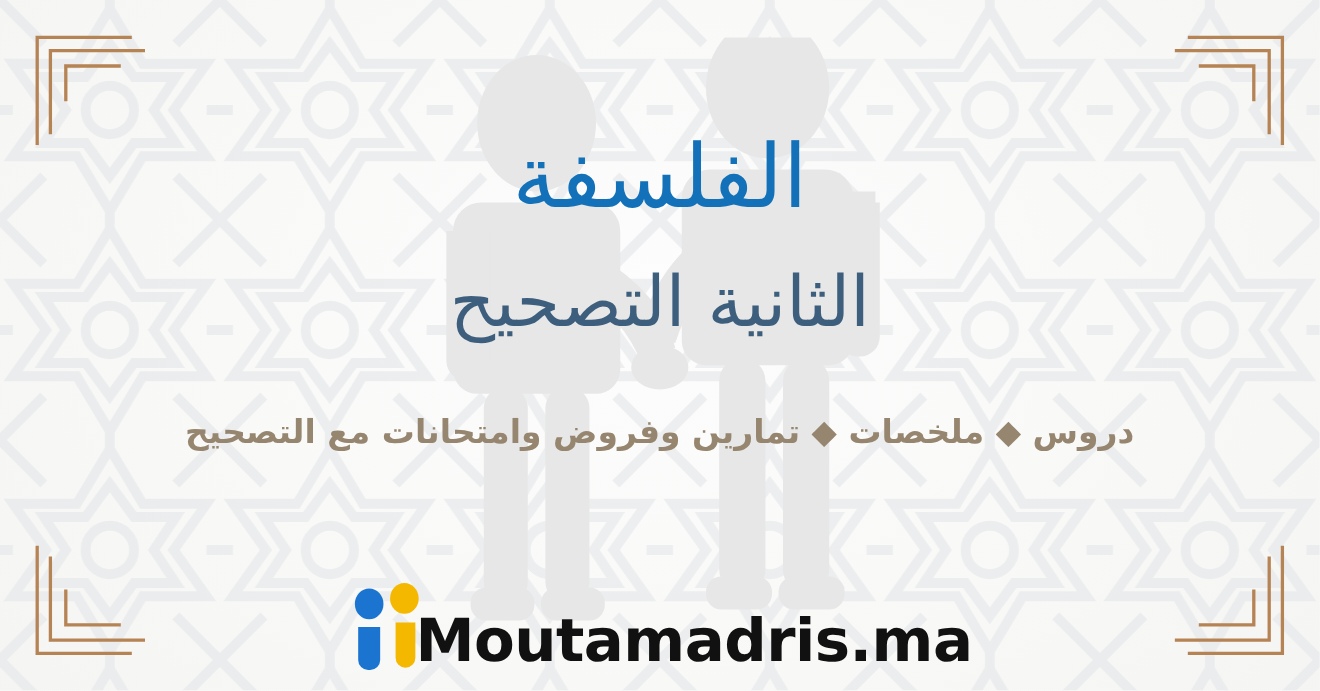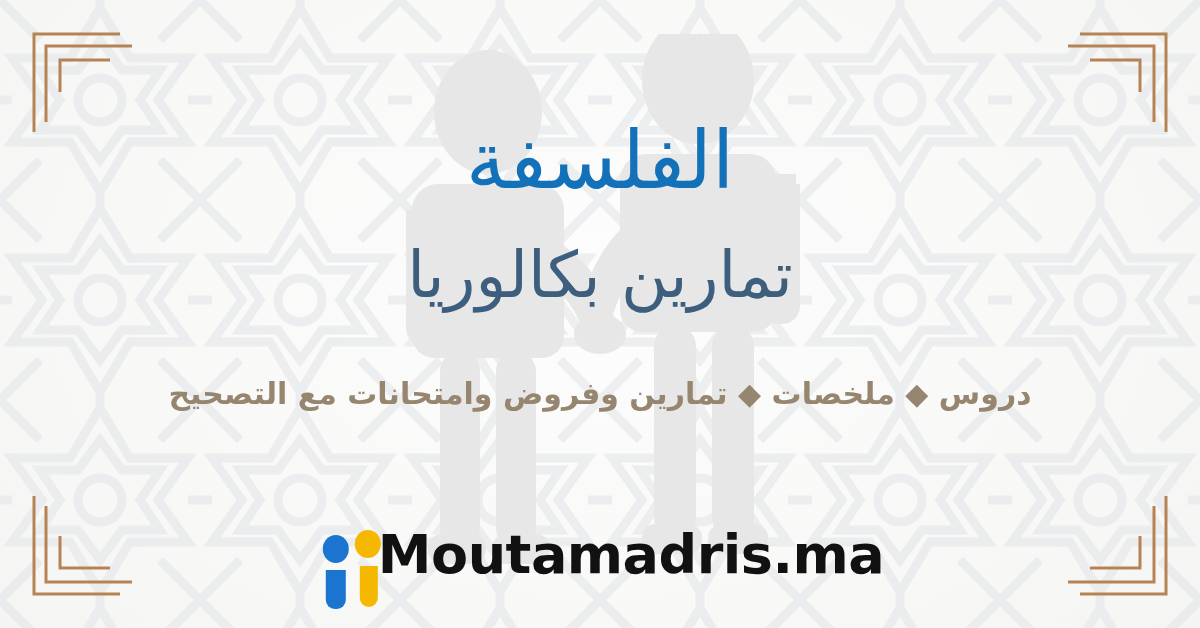--- a/index.html
+++ b/index.html
@@ -103,21 +103,21 @@
     white-space: nowrap;
   }
 
   
   .brand {
     position: absolute;
     left: 50%;
     bottom: 16px;
     transform: translateX(-50%);
     display: flex;
-    align-items: flex-start;
+    align-items: flex-end;
     direction: ltr;
   }
   .brand-mark {
     width: 92px;
     height: 86px;
     margin-right: -30px;
     margin-bottom: -2px;
     position: relative;
     z-index: 1;
   }
@@ -213,21 +213,21 @@
   <svg class="corner br" viewBox="0 0 118 118" aria-hidden="true">
     <g fill="none" stroke="#b58354" stroke-width="3">
       <path d="M20 118 L20 20 L106 20"></path>
       <path d="M32 108 L32 32 L118 32"></path>
       <path d="M46 78 L46 46 L96 46"></path>
     </g>
   </svg>
 
   <div class="content">
     <h1 class="title">الفلسفة</h1>
-    <h2 class="subtitle">تمارين بكالوريا</h2>
+    <h2 class="subtitle">الثانية التصحيح</h2>
     <p class="tagline">دروس ◆ ملخصات ◆ تمارين وفروض وامتحانات مع التصحيح</p>
   </div>
 
   <div class="brand">
     <svg class="brand-mark" viewBox="0 0 92 86" aria-hidden="true">
 
       <ellipse cx="20" cy="21" rx="13" ry="14" fill="#1b75d0"></ellipse>
       <path d="M10 42 h20 v30 a9 9 0 0 1 -9 9 h-2 a9 9 0 0 1 -9 -9 z" fill="#1b75d0"></path>
 
       <ellipse cx="52" cy="16" rx="13" ry="14" fill="#f5b800"></ellipse>

